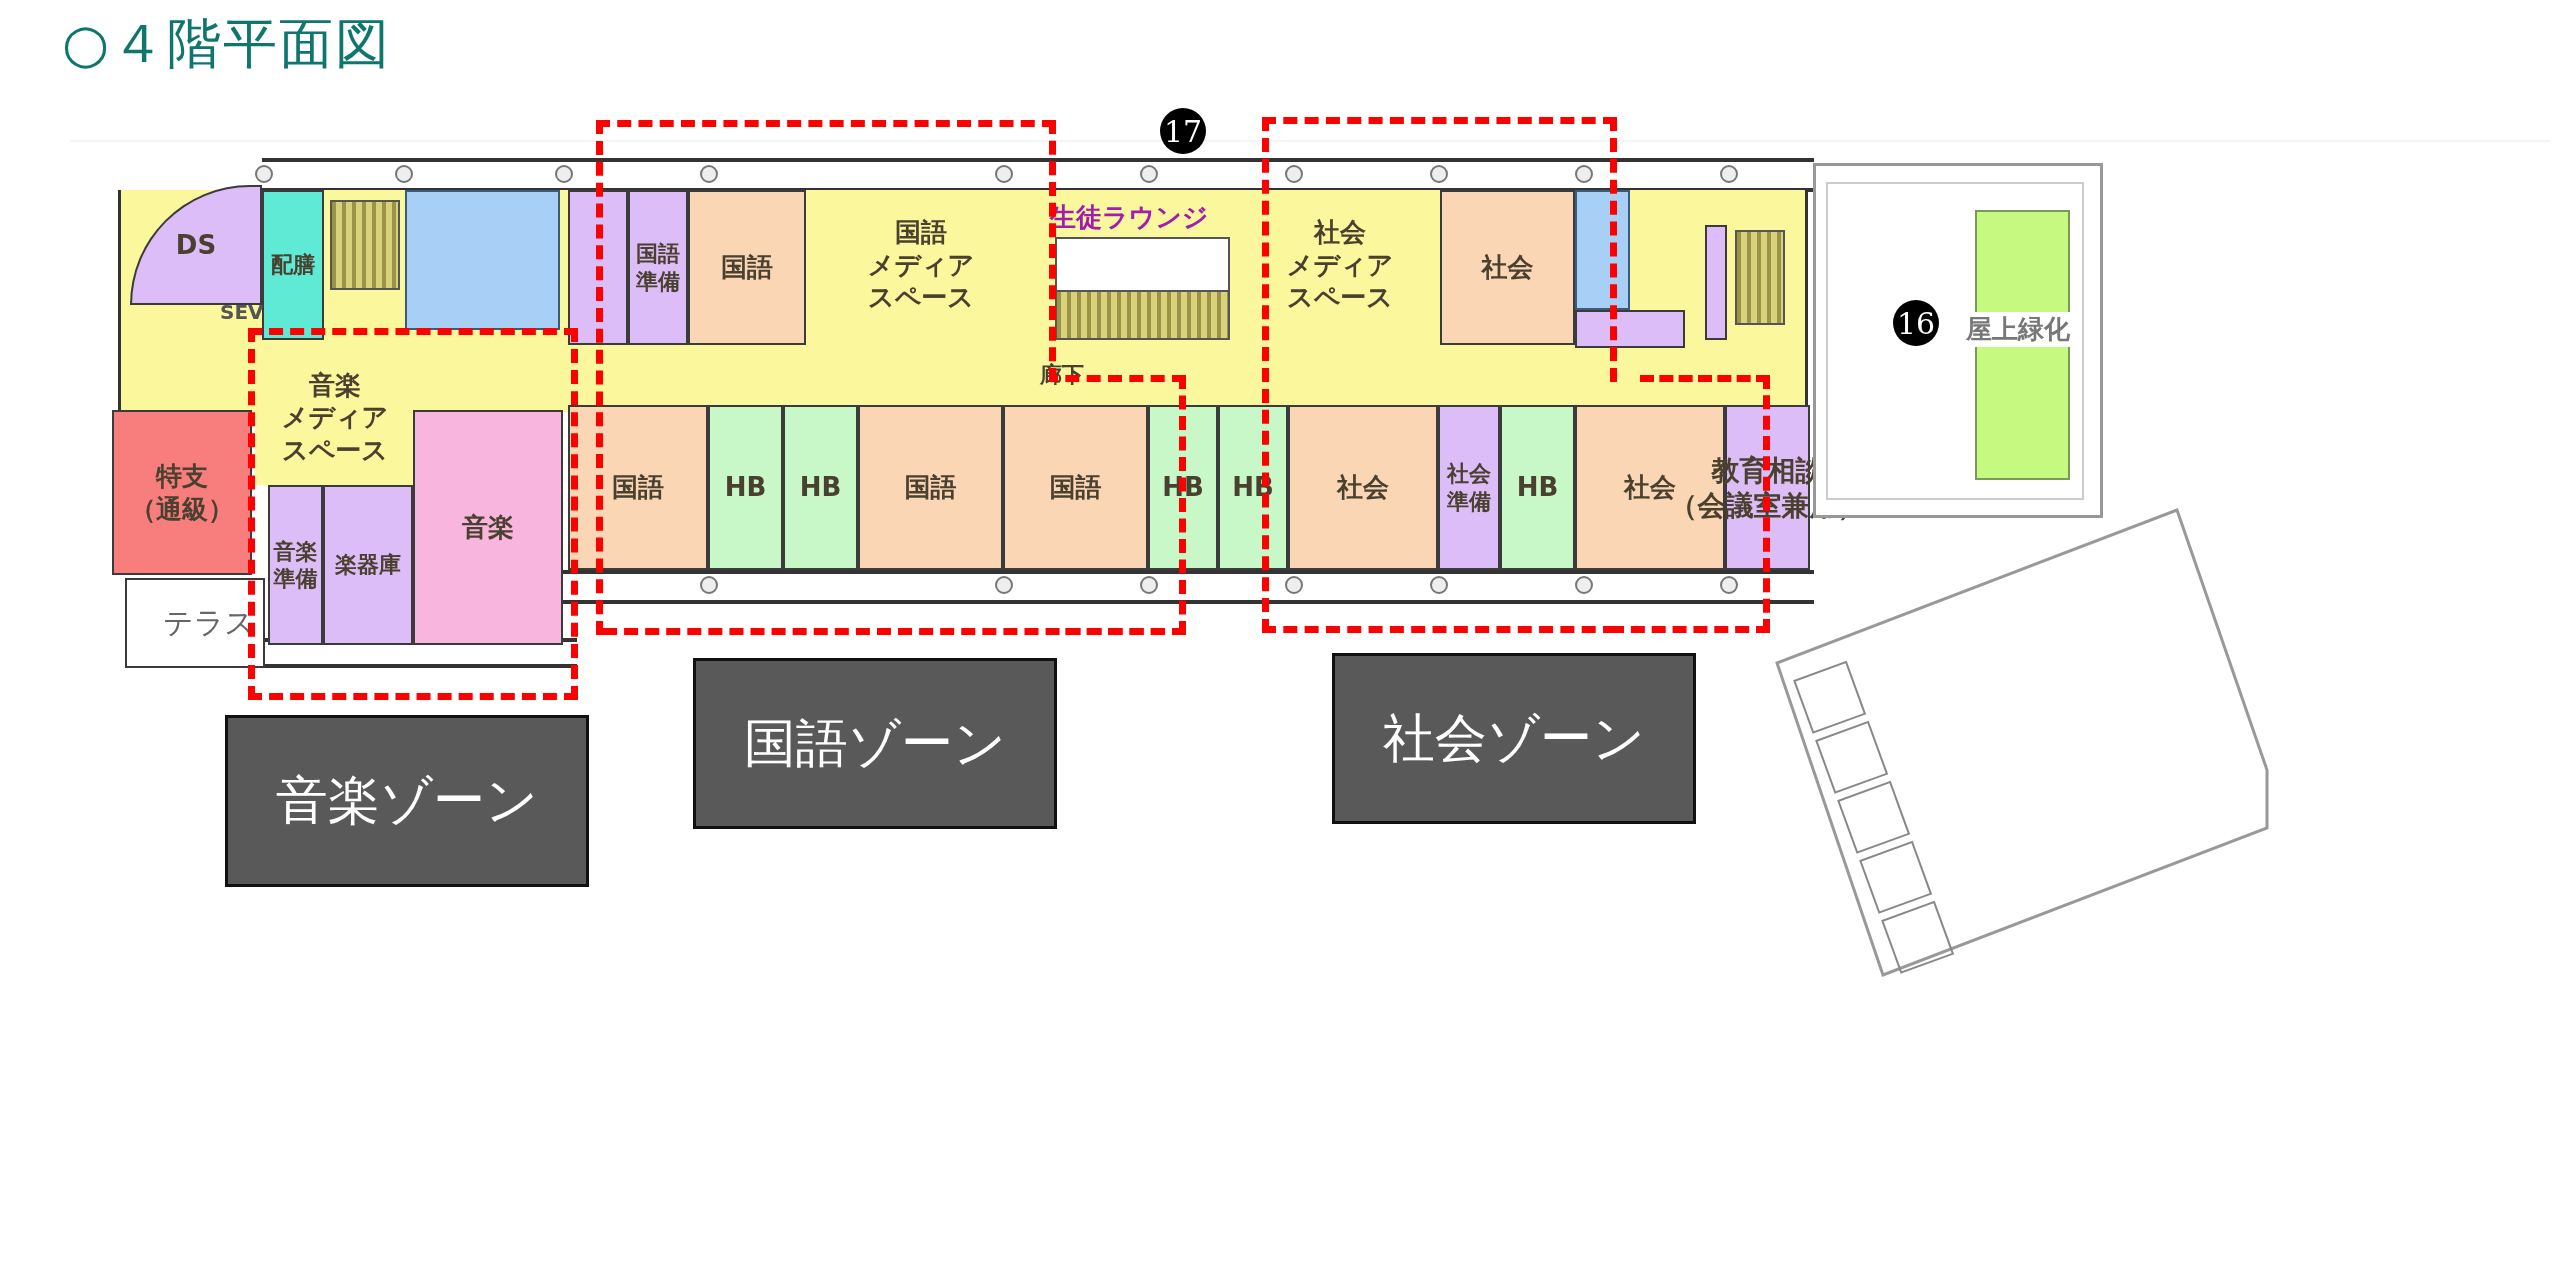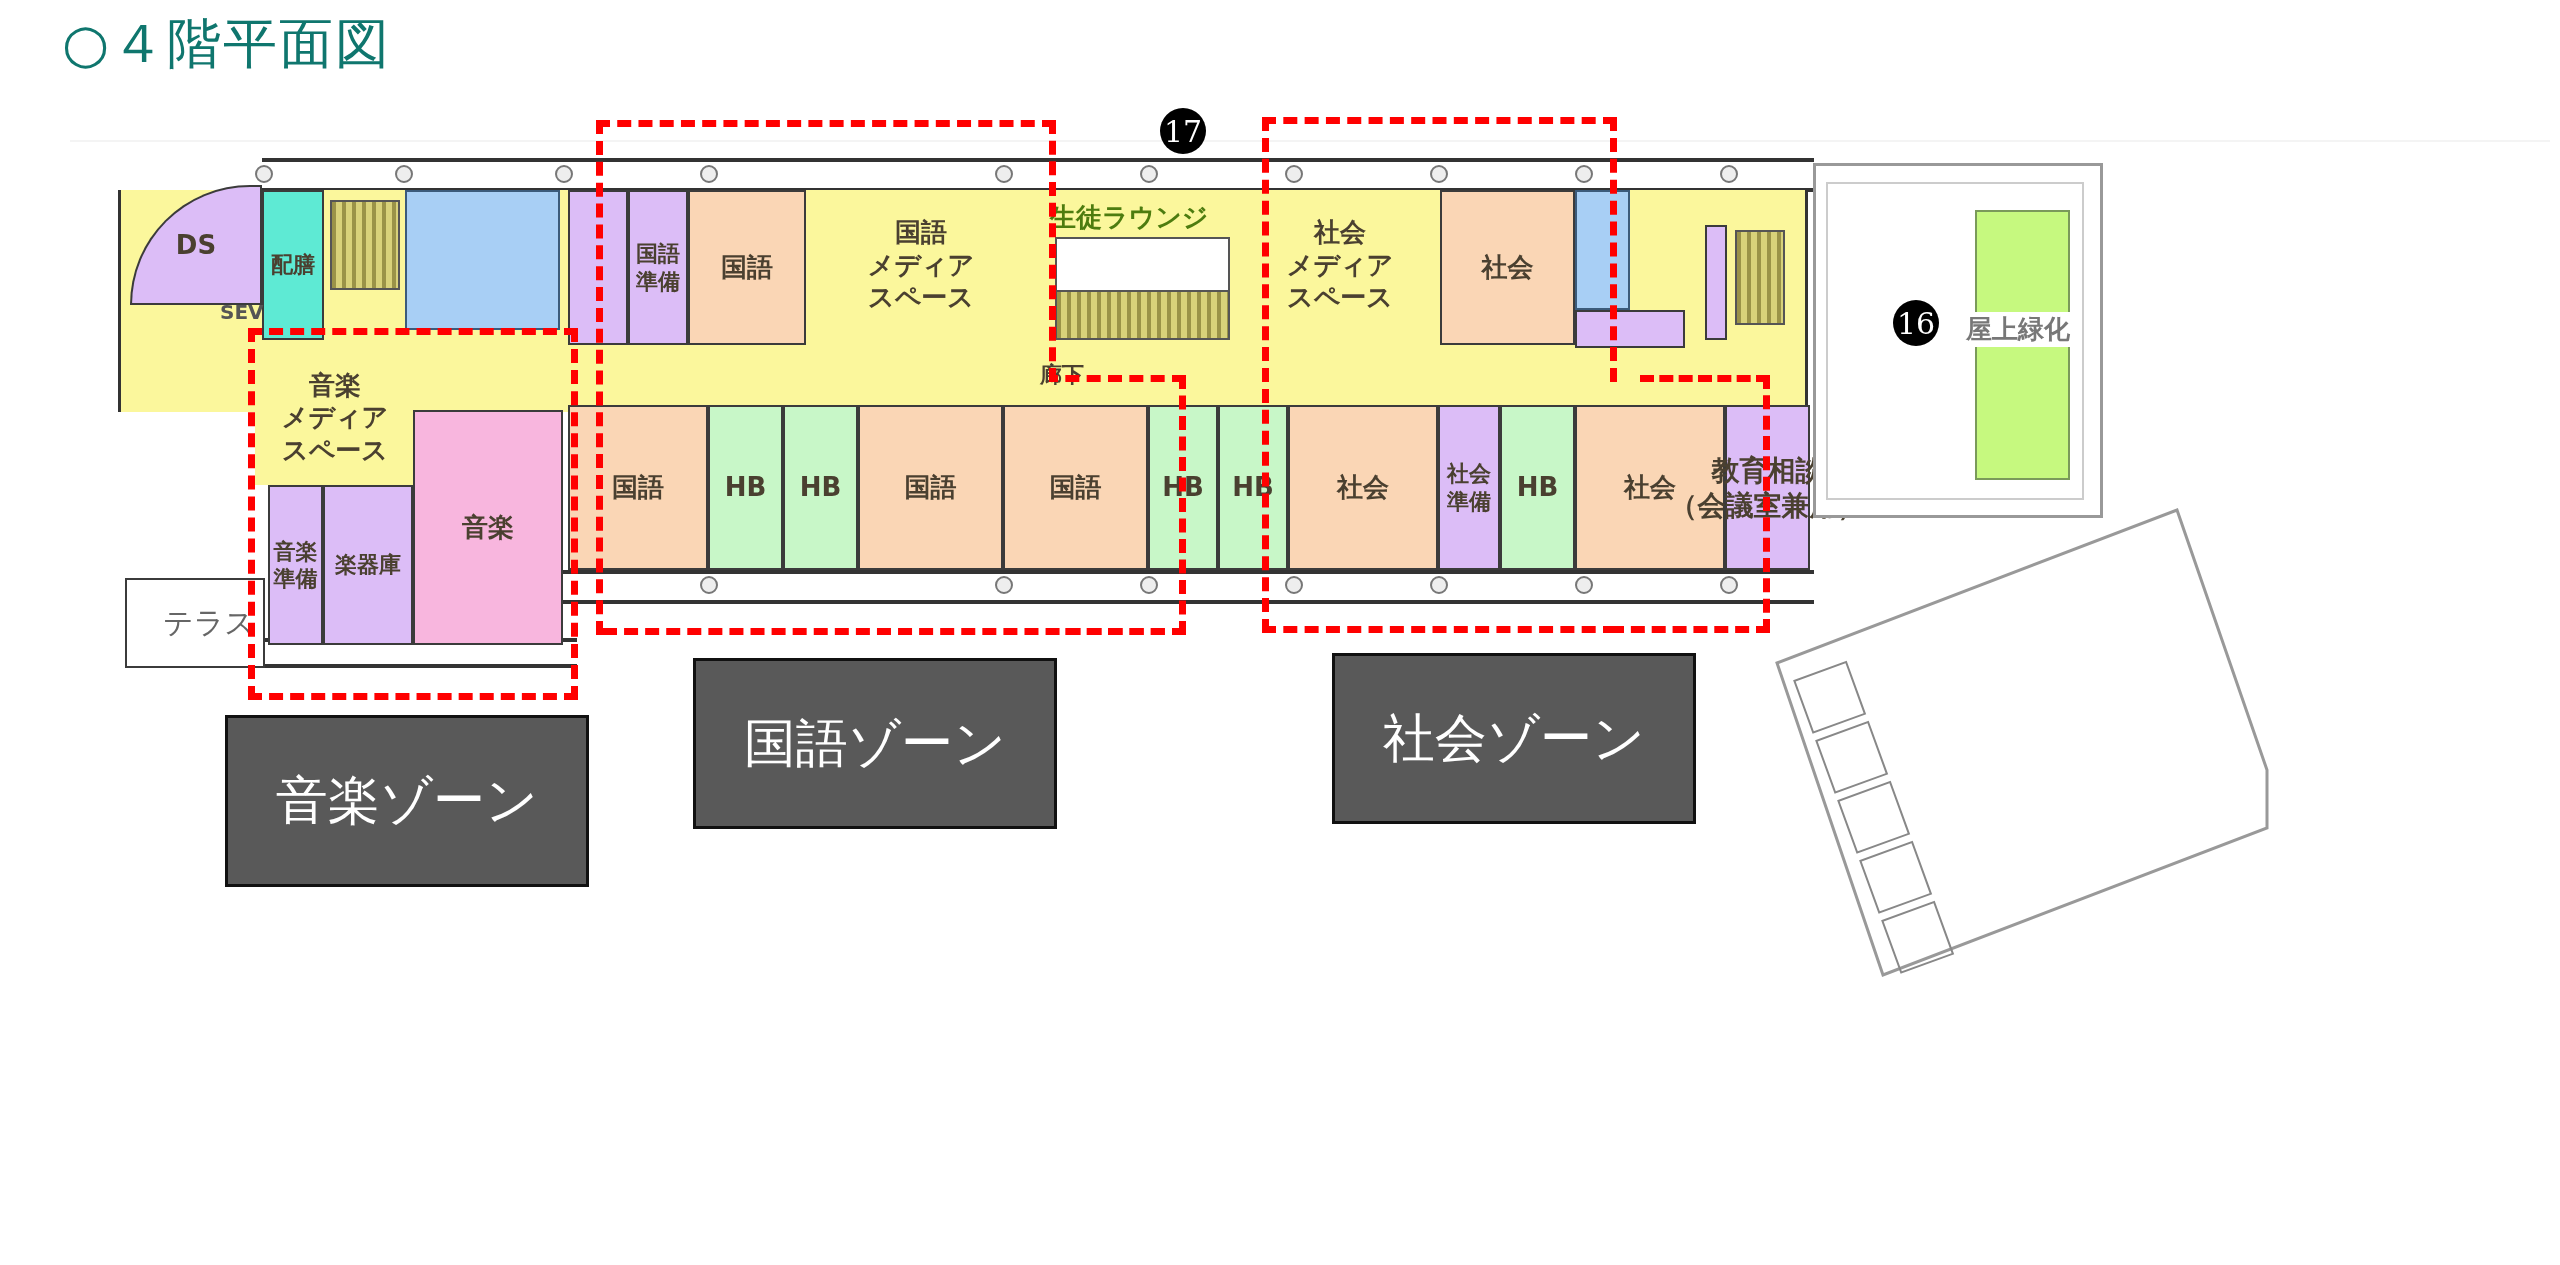--- a/index.html
+++ b/index.html
@@ -33,35 +33,37 @@
 
   <div class="abs room" style="left:130px;top:185px;width:132px;height:120px;background:#dcbdf7;border-radius:132px 0 0 0;"><span>DS</span></div>
   <div class="abs room" style="left:262px;top:190px;width:62px;height:150px;background:#5eead4;font-size:22px;"><span>配膳</span></div>
   <div class="abs plain" style="left:220px;top:300px;font-size:20px;">SEV</div>
   <div class="abs stair" style="left:330px;top:200px;width:70px;height:90px;"></div>
   <div class="abs" style="left:405px;top:190px;width:155px;height:140px;background:#a8cff5;border:2px solid #3b5b7b;"></div>
 
   <div class="abs room" style="left:255px;top:350px;width:160px;height:135px;background:#fbf79c;border:none;"><span>音楽
 メディア
 スペース</span></div>
+  <div class="abs room" style="left:112px;top:410px;width:140px;height:165px;background:#f87e7e;"><span>特支
+（通級）</span></div>
   <div class="abs room" style="left:268px;top:485px;width:55px;height:160px;background:#dcbdf7;font-size:22px;"><span>音楽
 準備</span></div>
   <div class="abs room" style="left:323px;top:485px;width:90px;height:160px;background:#dcbdf7;font-size:22px;"><span>楽器庫</span></div>
   <div class="abs room" style="left:413px;top:410px;width:150px;height:235px;background:#f8b6de;"><span>音楽</span></div>
   <div class="abs room" style="left:125px;top:578px;width:140px;height:90px;background:#fff;color:#666;font-weight:normal;font-size:30px;padding-left:28px;"><span>テラス</span></div>
 
   <div class="abs room" style="left:568px;top:190px;width:60px;height:155px;background:#dcbdf7;"></div>
   <div class="abs room" style="left:628px;top:190px;width:60px;height:155px;background:#dcbdf7;font-size:22px;"><span>国語
 準備</span></div>
   <div class="abs room" style="left:688px;top:190px;width:118px;height:155px;background:#fad6b5;"><span>国語</span></div>
   <div class="abs room" style="left:806px;top:190px;width:230px;height:150px;background:#fbf79c;border:none;"><span>国語
 メディア
 スペース</span></div>
 
-  <div class="abs plain" style="left:1050px;top:200px;color:#4d7c0f;">生徒ラウンジ</div>
+  <div class="abs plain" style="left:1050px;top:200px;color:#a21caf;">生徒ラウンジ</div>
   <div class="abs void" style="left:1055px;top:237px;width:175px;height:55px;"></div>
   <div class="abs stair" style="left:1055px;top:290px;width:175px;height:50px;"></div>
   <div class="abs plain" style="left:1040px;top:360px;font-size:22px;color:#4a4030;">廊下</div>
 
   <div class="abs room" style="left:1240px;top:190px;width:200px;height:150px;background:#fbf79c;border:none;"><span>社会
 メディア
 スペース</span></div>
   <div class="abs room" style="left:1440px;top:190px;width:135px;height:155px;background:#fad6b5;"><span>社会</span></div>
   <div class="abs" style="left:1575px;top:190px;width:55px;height:120px;background:#a8cff5;border:2px solid #3b5b7b;"></div>
   <div class="abs" style="left:1575px;top:310px;width:110px;height:38px;background:#dcbdf7;border:2px solid #3b3b3b;"></div>

